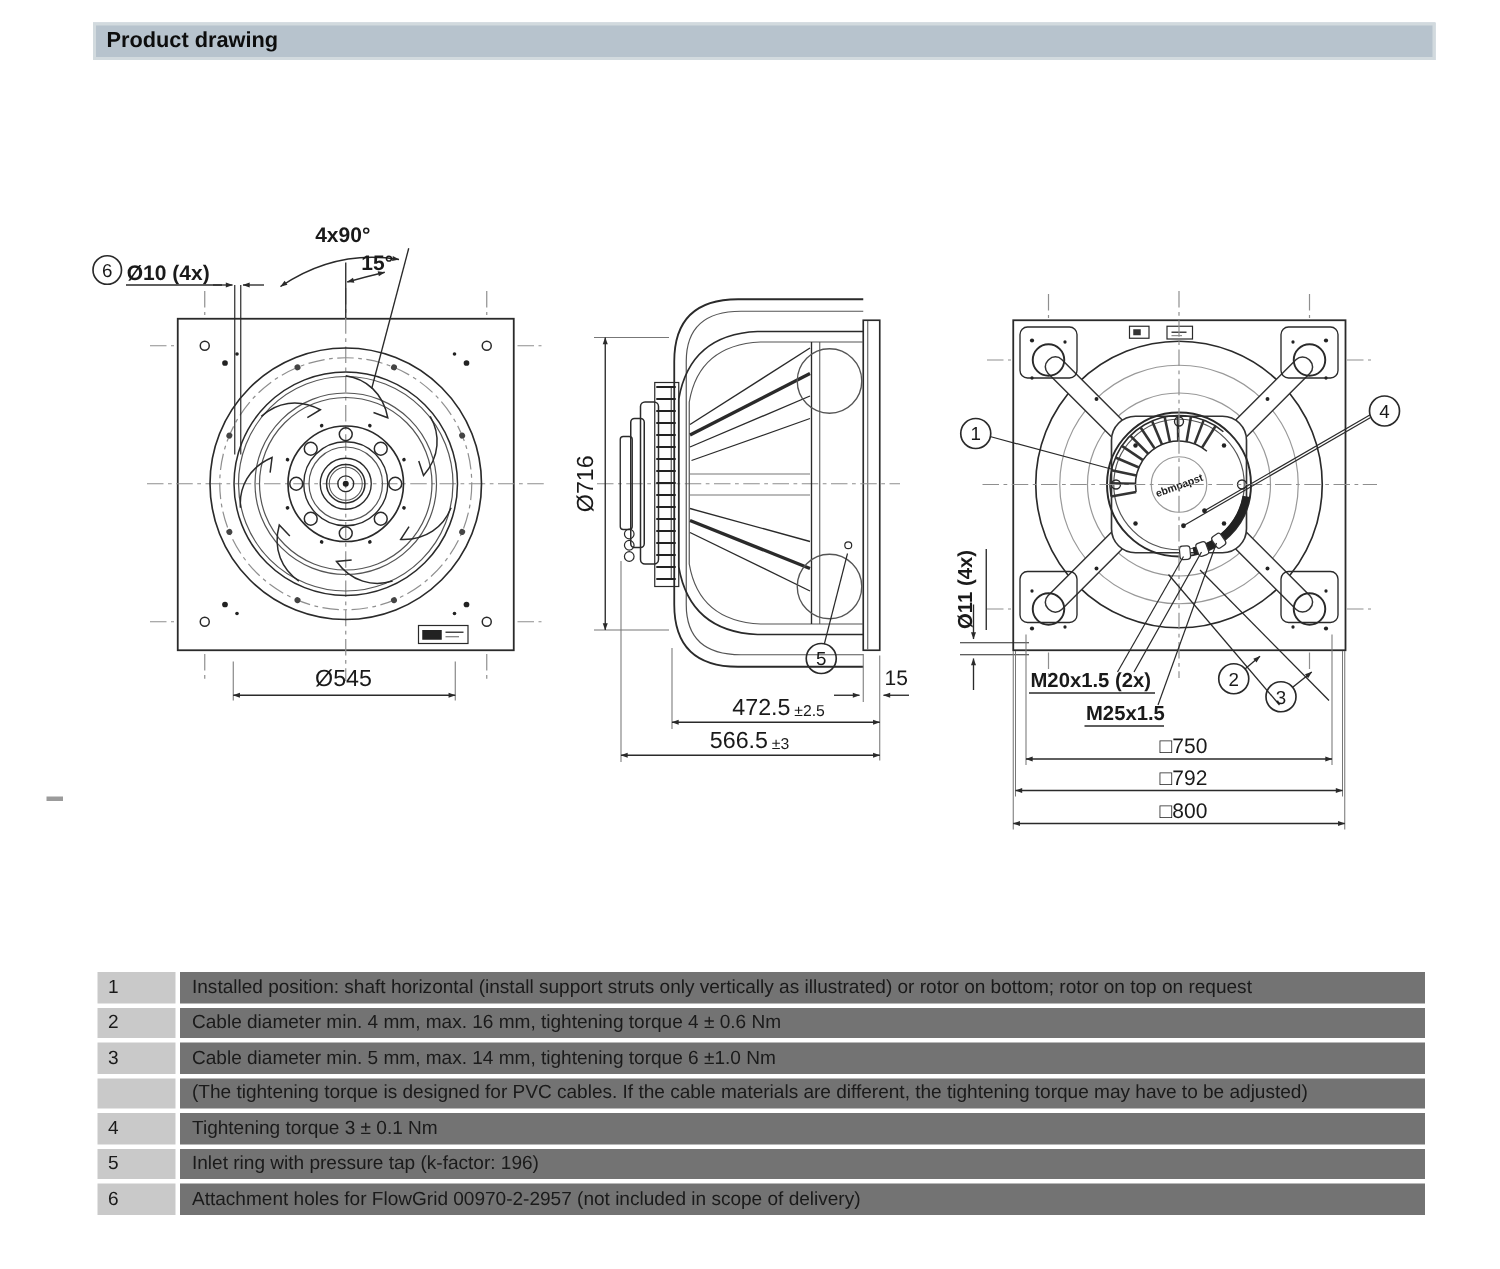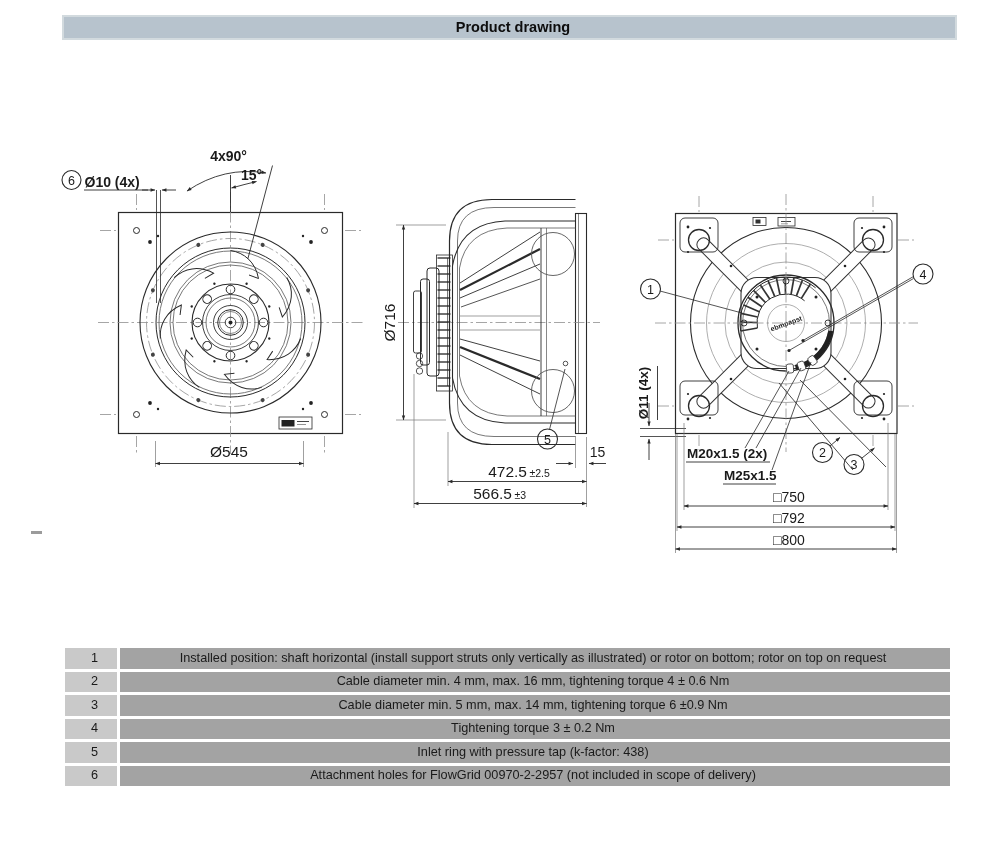--- a/index.html
+++ b/index.html
@@ -1,38 +1,38 @@
 <!DOCTYPE html>
 <html><head>
 <meta charset="utf-8">
 <style>
   html,body{margin:0;padding:0;background:#fff;}
   #page{position:relative;width:1000px;height:846px;background:#fff;overflow:hidden;
-        font-family:"Liberation Sans","DejaVu Sans",sans-serif;color:#1a1a1a;text-align:center;}
+        font-family:"Liberation Sans","DejaVu Sans",sans-serif;color:#1a1a1a;}
   .header{position:absolute;left:62px;top:15px;width:884px;height:21px;
           background:#b7c3cd;border:2px solid #d2dade;line-height:21px;
           font-size:14.5px;font-weight:bold;padding-left:7px;color:#0d0d0d;}
   #drawing{position:absolute;left:0;top:0;}
   svg text{font-family:"Liberation Sans","DejaVu Sans",sans-serif;fill:#1a1a1a;}
   .d{font-size:15.5px;}
   .dm{font-size:14px;}
   .tol{font-size:10.5px;}
   .lb{font-size:13.5px;}
   .co{font-size:12.5px;}
   .cl{stroke:#8f8f8f;stroke-width:.8;stroke-dasharray:11 3 2.5 3;fill:none;}
   .ln{stroke:#2a2a2a;fill:none;}
   .l2{stroke:#555;fill:none;}
   .l3{stroke:#999;fill:none;}
   .ext{stroke:#777;stroke-width:.7;fill:none;}
   .dim{stroke:#2a2a2a;stroke-width:.9;fill:none;}
   .wh{fill:#fff;stroke:#333;}
   #notes{position:absolute;left:65px;top:648px;width:885px;font-size:12.7px;line-height:15.5px;}
   .row{display:flex;margin-bottom:3px;}
   .num{flex:none;width:52px;background:#c9c9c9;padding:2.5px 0 2.5px 7px;box-sizing:border-box;}
-  .txt{flex:1;background:#a3a3a3;margin-left:3px;padding:2.5px 12px 2.5px 8px;}
+  .txt{flex:1;background:#737373;margin-left:3px;padding:2.5px 12px 2.5px 8px;}
   .txt span{display:inline-block;max-width:750px;}
   .margin-dash{position:absolute;left:31px;top:531px;width:11px;height:3px;background:#9b9b9b;}
 </style>
 </head>
 <body>
 
 <div id="page">
 
   <div class="header">
     <span>Product drawing</span>
@@ -420,29 +420,33 @@
     <div class="row">
       <div class="num">1</div>
       <div class="txt"><span>Installed position: shaft horizontal (install support struts only vertically as illustrated) or rotor on bottom; rotor on top on request</span></div>
     </div>
     <div class="row">
       <div class="num">2</div>
       <div class="txt"><span>Cable diameter min. 4 mm, max. 16 mm, tightening torque 4 ± 0.6 Nm</span></div>
     </div>
     <div class="row">
       <div class="num">3</div>
-      <div class="txt"><span>Cable diameter min. 5 mm, max. 14 mm, tightening torque 6 ±0.9 Nm</span></div>
+      <div class="txt"><span>Cable diameter min. 5 mm, max. 14 mm, tightening torque 6 ±1.0 Nm</span></div>
+    </div>
+    <div class="row">
+      <div class="num"></div>
+      <div class="txt"><span>(The tightening torque is designed for PVC cables. If the cable materials are different, the tightening torque may have to be adjusted)</span></div>
     </div>
     <div class="row">
       <div class="num">4</div>
-      <div class="txt"><span>Tightening torque 3 ± 0.2 Nm</span></div>
+      <div class="txt"><span>Tightening torque 3 ± 0.1 Nm</span></div>
     </div>
     <div class="row">
       <div class="num">5</div>
-      <div class="txt"><span>Inlet ring with pressure tap (k-factor: 438)</span></div>
+      <div class="txt"><span>Inlet ring with pressure tap (k-factor: 196)</span></div>
     </div>
     <div class="row">
       <div class="num">6</div>
       <div class="txt"><span>Attachment holes for FlowGrid 00970-2-2957 (not included in scope of delivery)</span></div>
     </div>
   </div>
 
 </div>
 
 </body></html>

